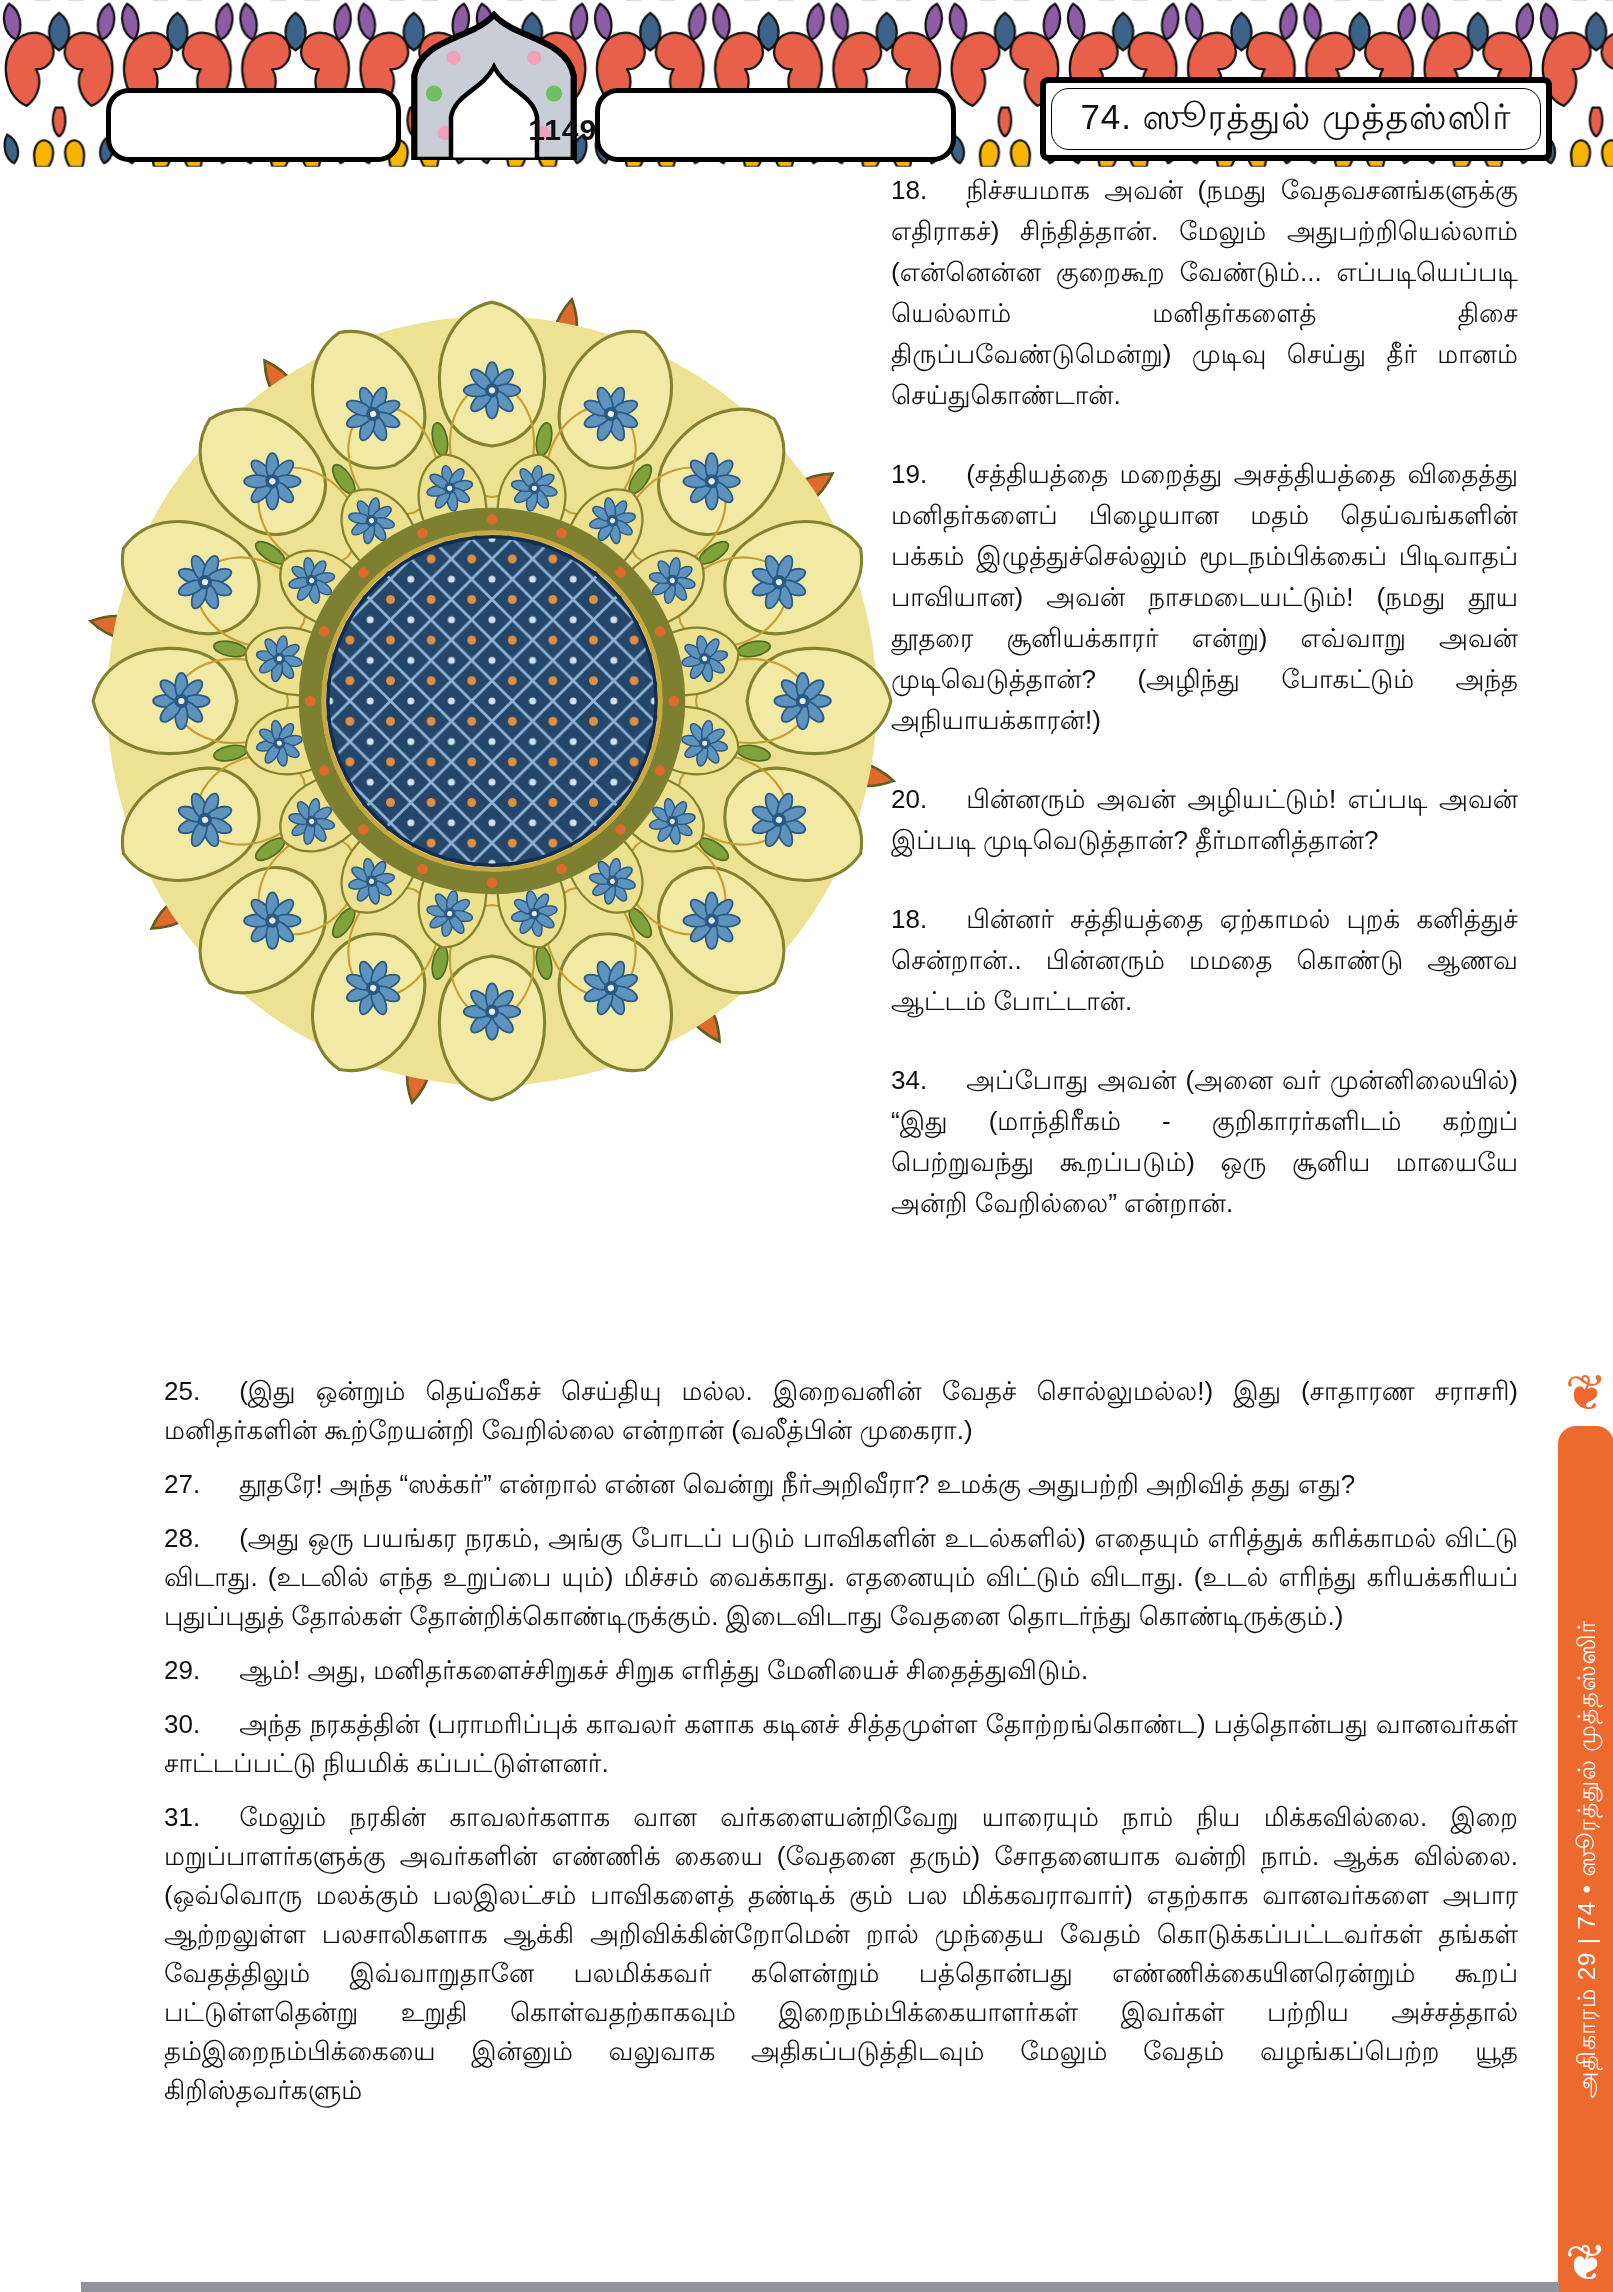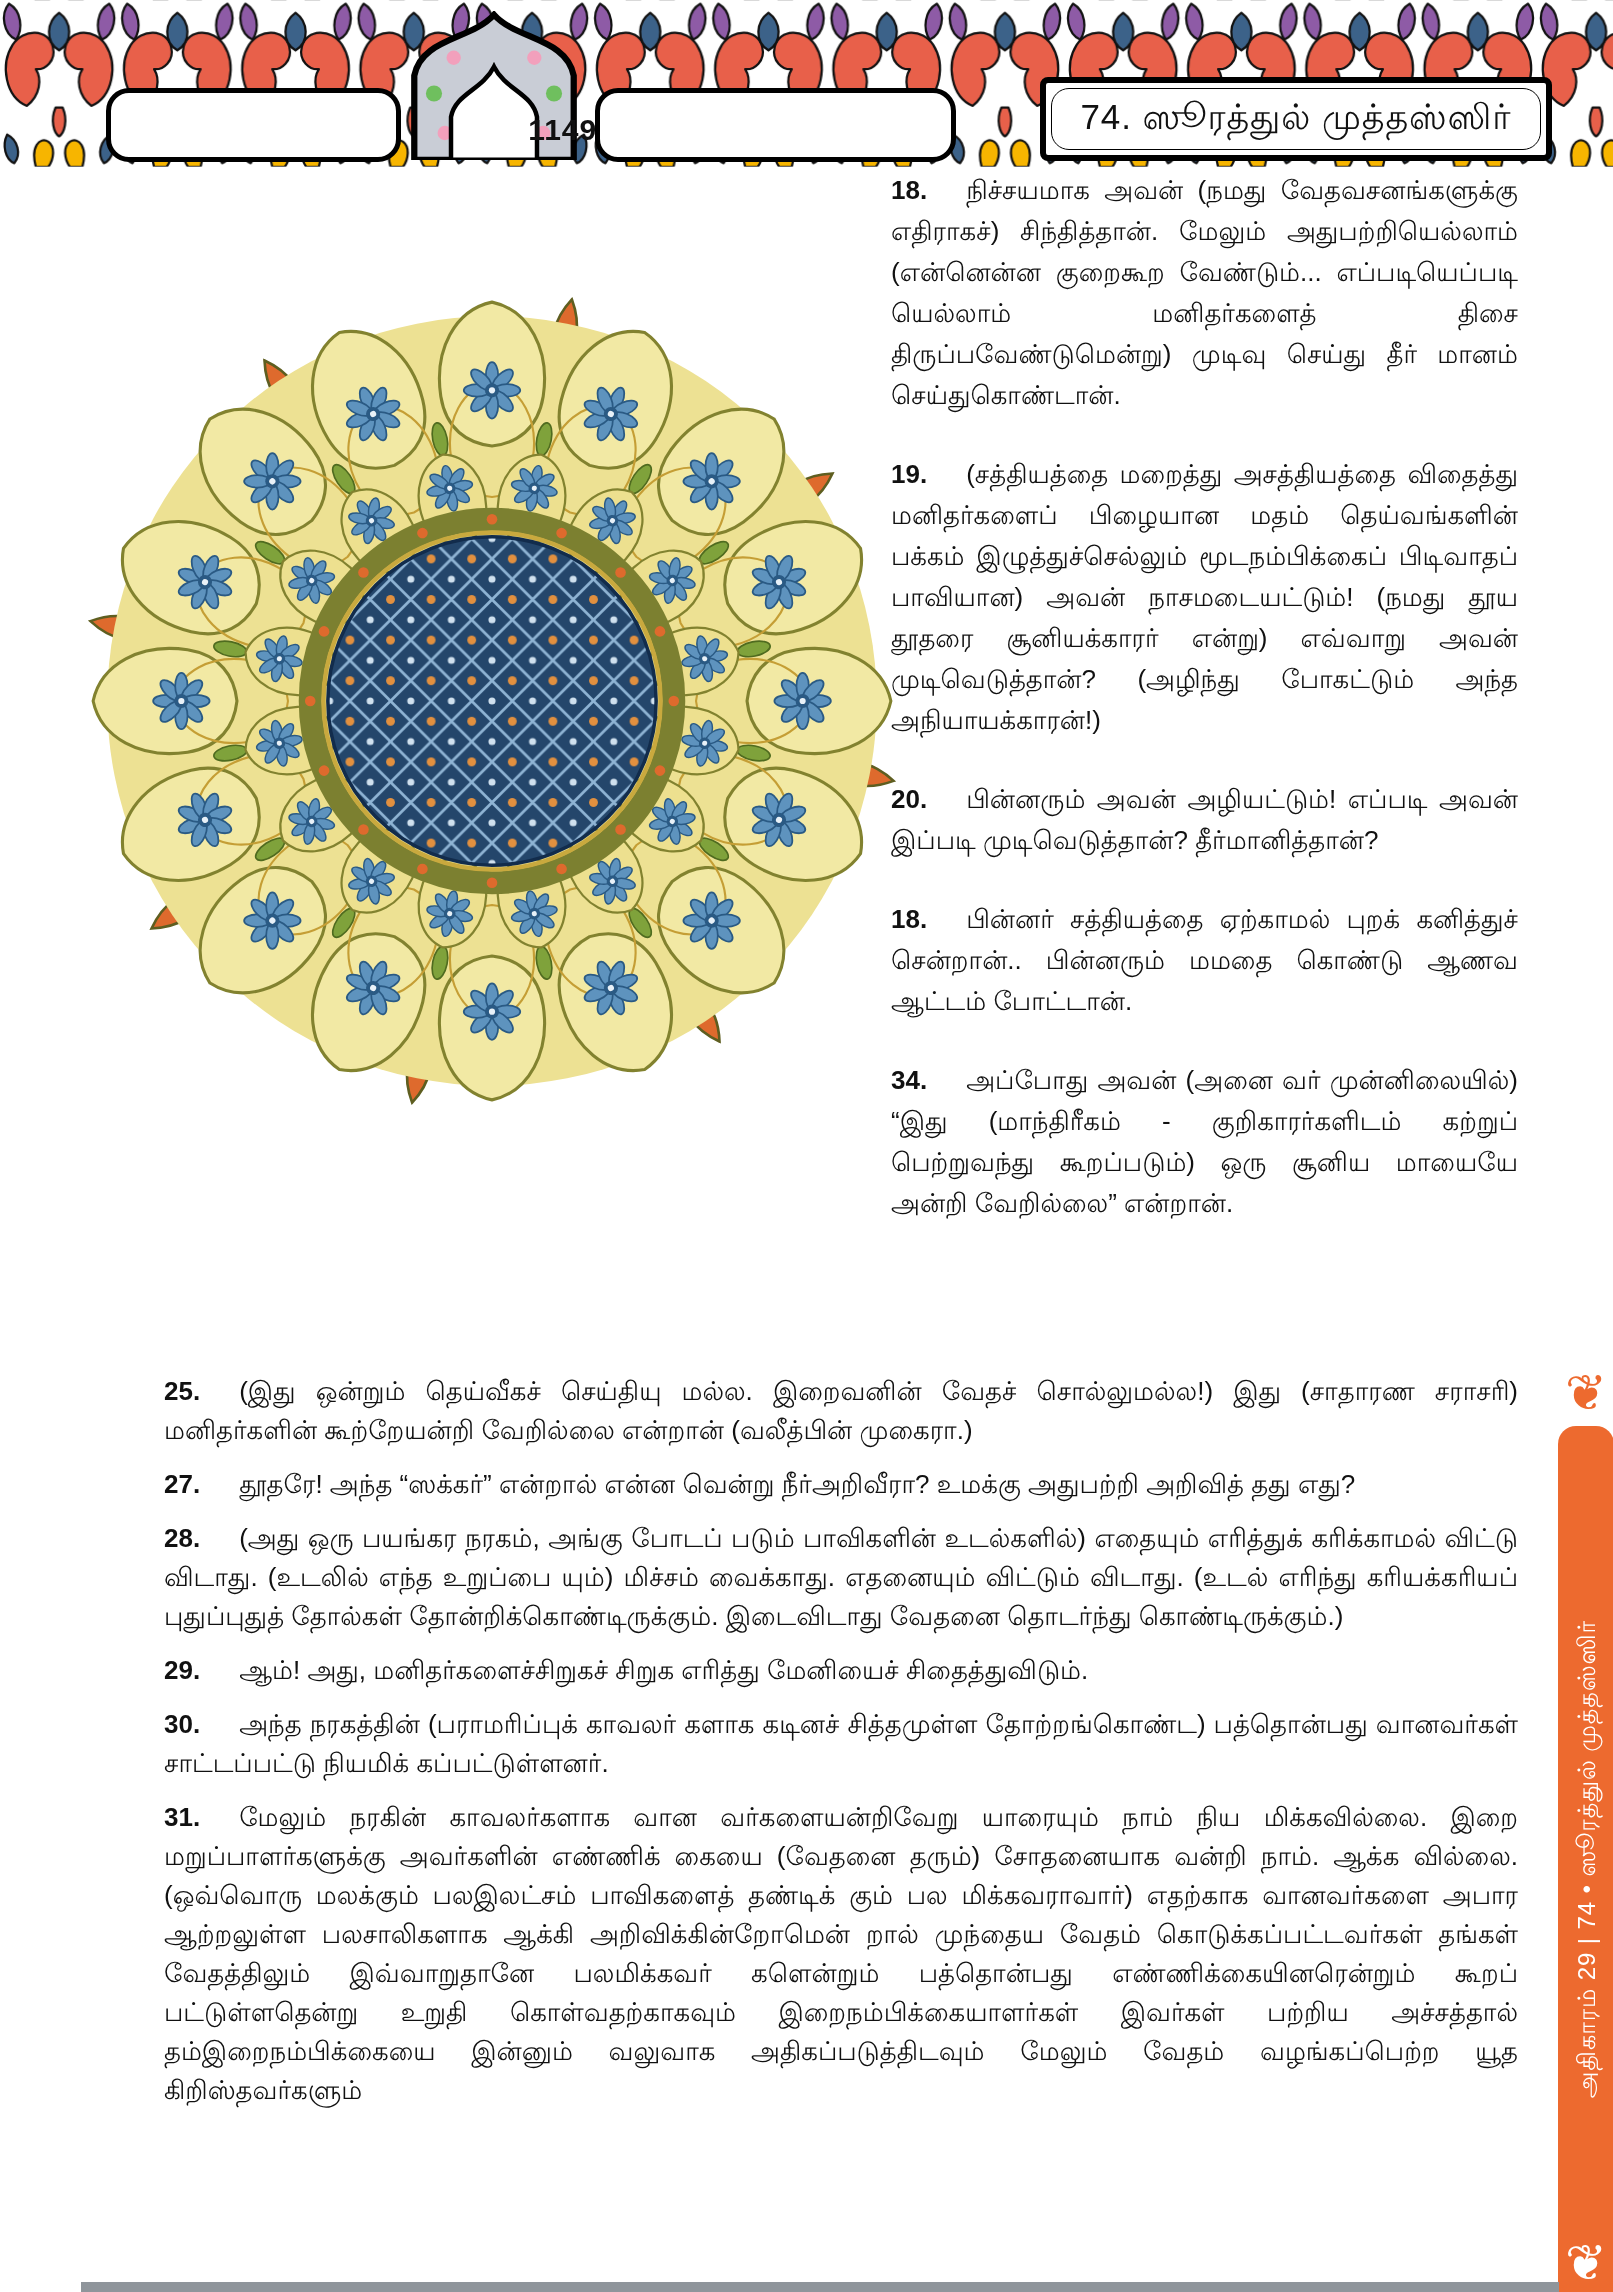--- a/index.html
+++ b/index.html
@@ -31,21 +31,21 @@
     margin-left:32px;
   }
   .title-cart .inner{
     position:absolute;left:5.4px;top:5.4px;right:5.4px;bottom:5.4px;
     border:1.8px solid #000;border-radius:18px;
     display:flex;align-items:center;justify-content:center;
   }
   .chapter-title{font-size:35px;letter-spacing:0.9px;white-space:nowrap;}
   
   .verse{margin:0 0 38px 0;text-align:justify;}
-  .vnum{font-weight:bold;padding-right:39px;}
+  .vnum{font-weight:normal;padding-right:39px;}
   .col-right{
     position:absolute;left:891px;top:170px;width:627px;
     font-size:26px;line-height:41px;
   }
   .col-full{
     position:absolute;left:116px;top:1372px;width:1402px;height:905px;
     font-size:26px;line-height:39px;overflow:hidden;
   }
   .col-full .verse{margin-bottom:15px;margin-left:48px;}
   

